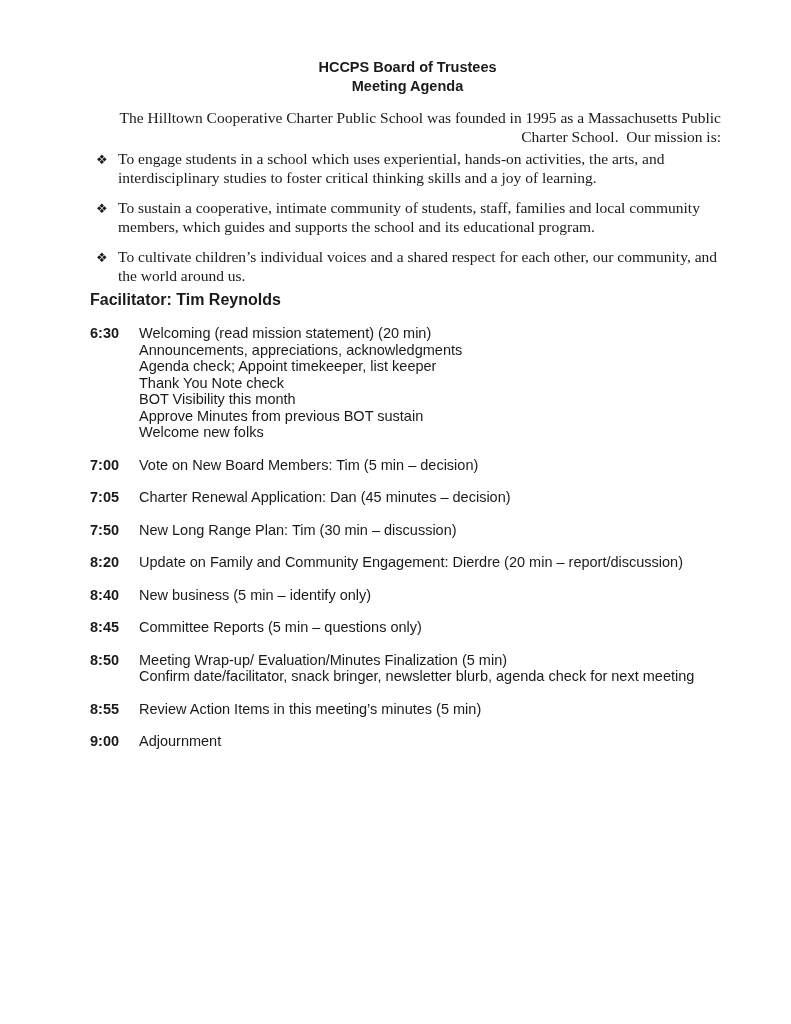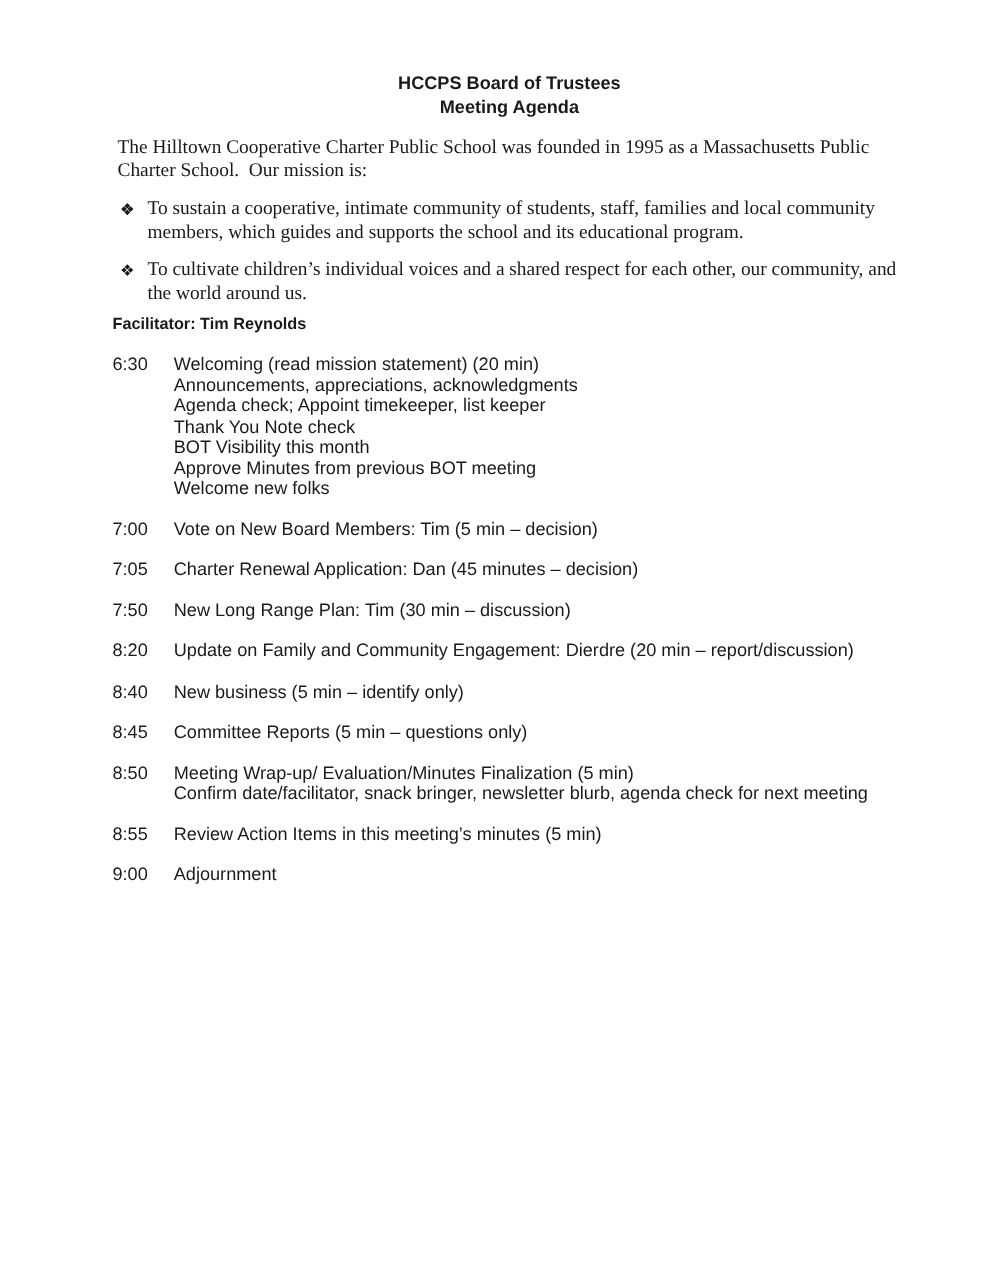--- a/index.html
+++ b/index.html
@@ -26,20 +26,21 @@
     line-height: 19px;
     margin-bottom: 13px;
   }
   
   .intro {
     margin: 4px;
     font-family: "Liberation Serif", serif;
     font-size: 15.5px;
     line-height: 18.5px;
     white-space: pre-wrap;
+    text-align: right;
   }
   
   .mission-list {
     list-style: none;
     margin: 2px 0 0 0;
     padding: 0;
     font-family: "Liberation Serif", serif;
     font-size: 15.5px;
     line-height: 18.5px;
   }
@@ -55,37 +56,37 @@
     left: 6px;
     top: 1px;
     font-size: 13px;
     line-height: 18.5px;
   }
   
   .facilitator {
     margin: 6px 0 17px 0;
     font-family: "Liberation Sans", sans-serif;
     font-weight: bold;
-    font-size: 13px;
+    font-size: 16px;
     line-height: 17px;
   }
   
   .agenda {
     font-family: "Liberation Sans", sans-serif;
     font-size: 14.5px;
     line-height: 16.5px;
   }
   .agenda-row {
     display: flex;
     margin-bottom: 16px;
   }
   .agenda-time {
     width: 49px;
     flex-shrink: 0;
-    font-weight: normal;
+    font-weight: bold;
   }
   .agenda-title {
     font-weight: normal;
   }
   .agenda-detail {
     font-weight: normal;
   }
 </style>
 </head>
 <body>
@@ -96,20 +97,21 @@
     <div>HCCPS Board of Trustees</div>
     <div>Meeting Agenda</div>
   </header>
 
   <p class="intro">The Hilltown Cooperative Charter Public School was founded in 1995 as a Massachusetts Public Charter School.  Our mission is:</p>
 
   <ul class="mission-list">
 
       <li class="mission-item">
         <span class="bullet-glyph">❖</span>
+        <span class="mission-text">To engage students in a school which uses experiential, hands-on activities, the arts, and interdisciplinary studies to foster critical thinking skills and a joy of learning.</span>
       </li>
 
       <li class="mission-item">
         <span class="bullet-glyph">❖</span>
         <span class="mission-text">To sustain a cooperative, intimate community of students, staff, families and local community members, which guides and supports the school and its educational program.</span>
       </li>
 
       <li class="mission-item">
         <span class="bullet-glyph">❖</span>
         <span class="mission-text">To cultivate children’s individual voices and a shared respect for each other, our community, and the world around us.</span>
@@ -127,21 +129,21 @@
           <div class="agenda-titleline"><span class="agenda-title">Welcoming (read mission statement) (20 min)</span><span class="agenda-detail"></span></div>
 
             <div class="agenda-subline">Announcements, appreciations, acknowledgments</div>
 
             <div class="agenda-subline">Agenda check; Appoint timekeeper, list keeper</div>
 
             <div class="agenda-subline">Thank You Note check</div>
 
             <div class="agenda-subline">BOT Visibility this month</div>
 
-            <div class="agenda-subline">Approve Minutes from previous BOT meeting</div>
+            <div class="agenda-subline">Approve Minutes from previous BOT sustain</div>
 
             <div class="agenda-subline">Welcome new folks</div>
 
         </div>
       </div>
 
 
       <div class="agenda-row">
         <div class="agenda-time">7:00</div>
         <div class="agenda-body">

